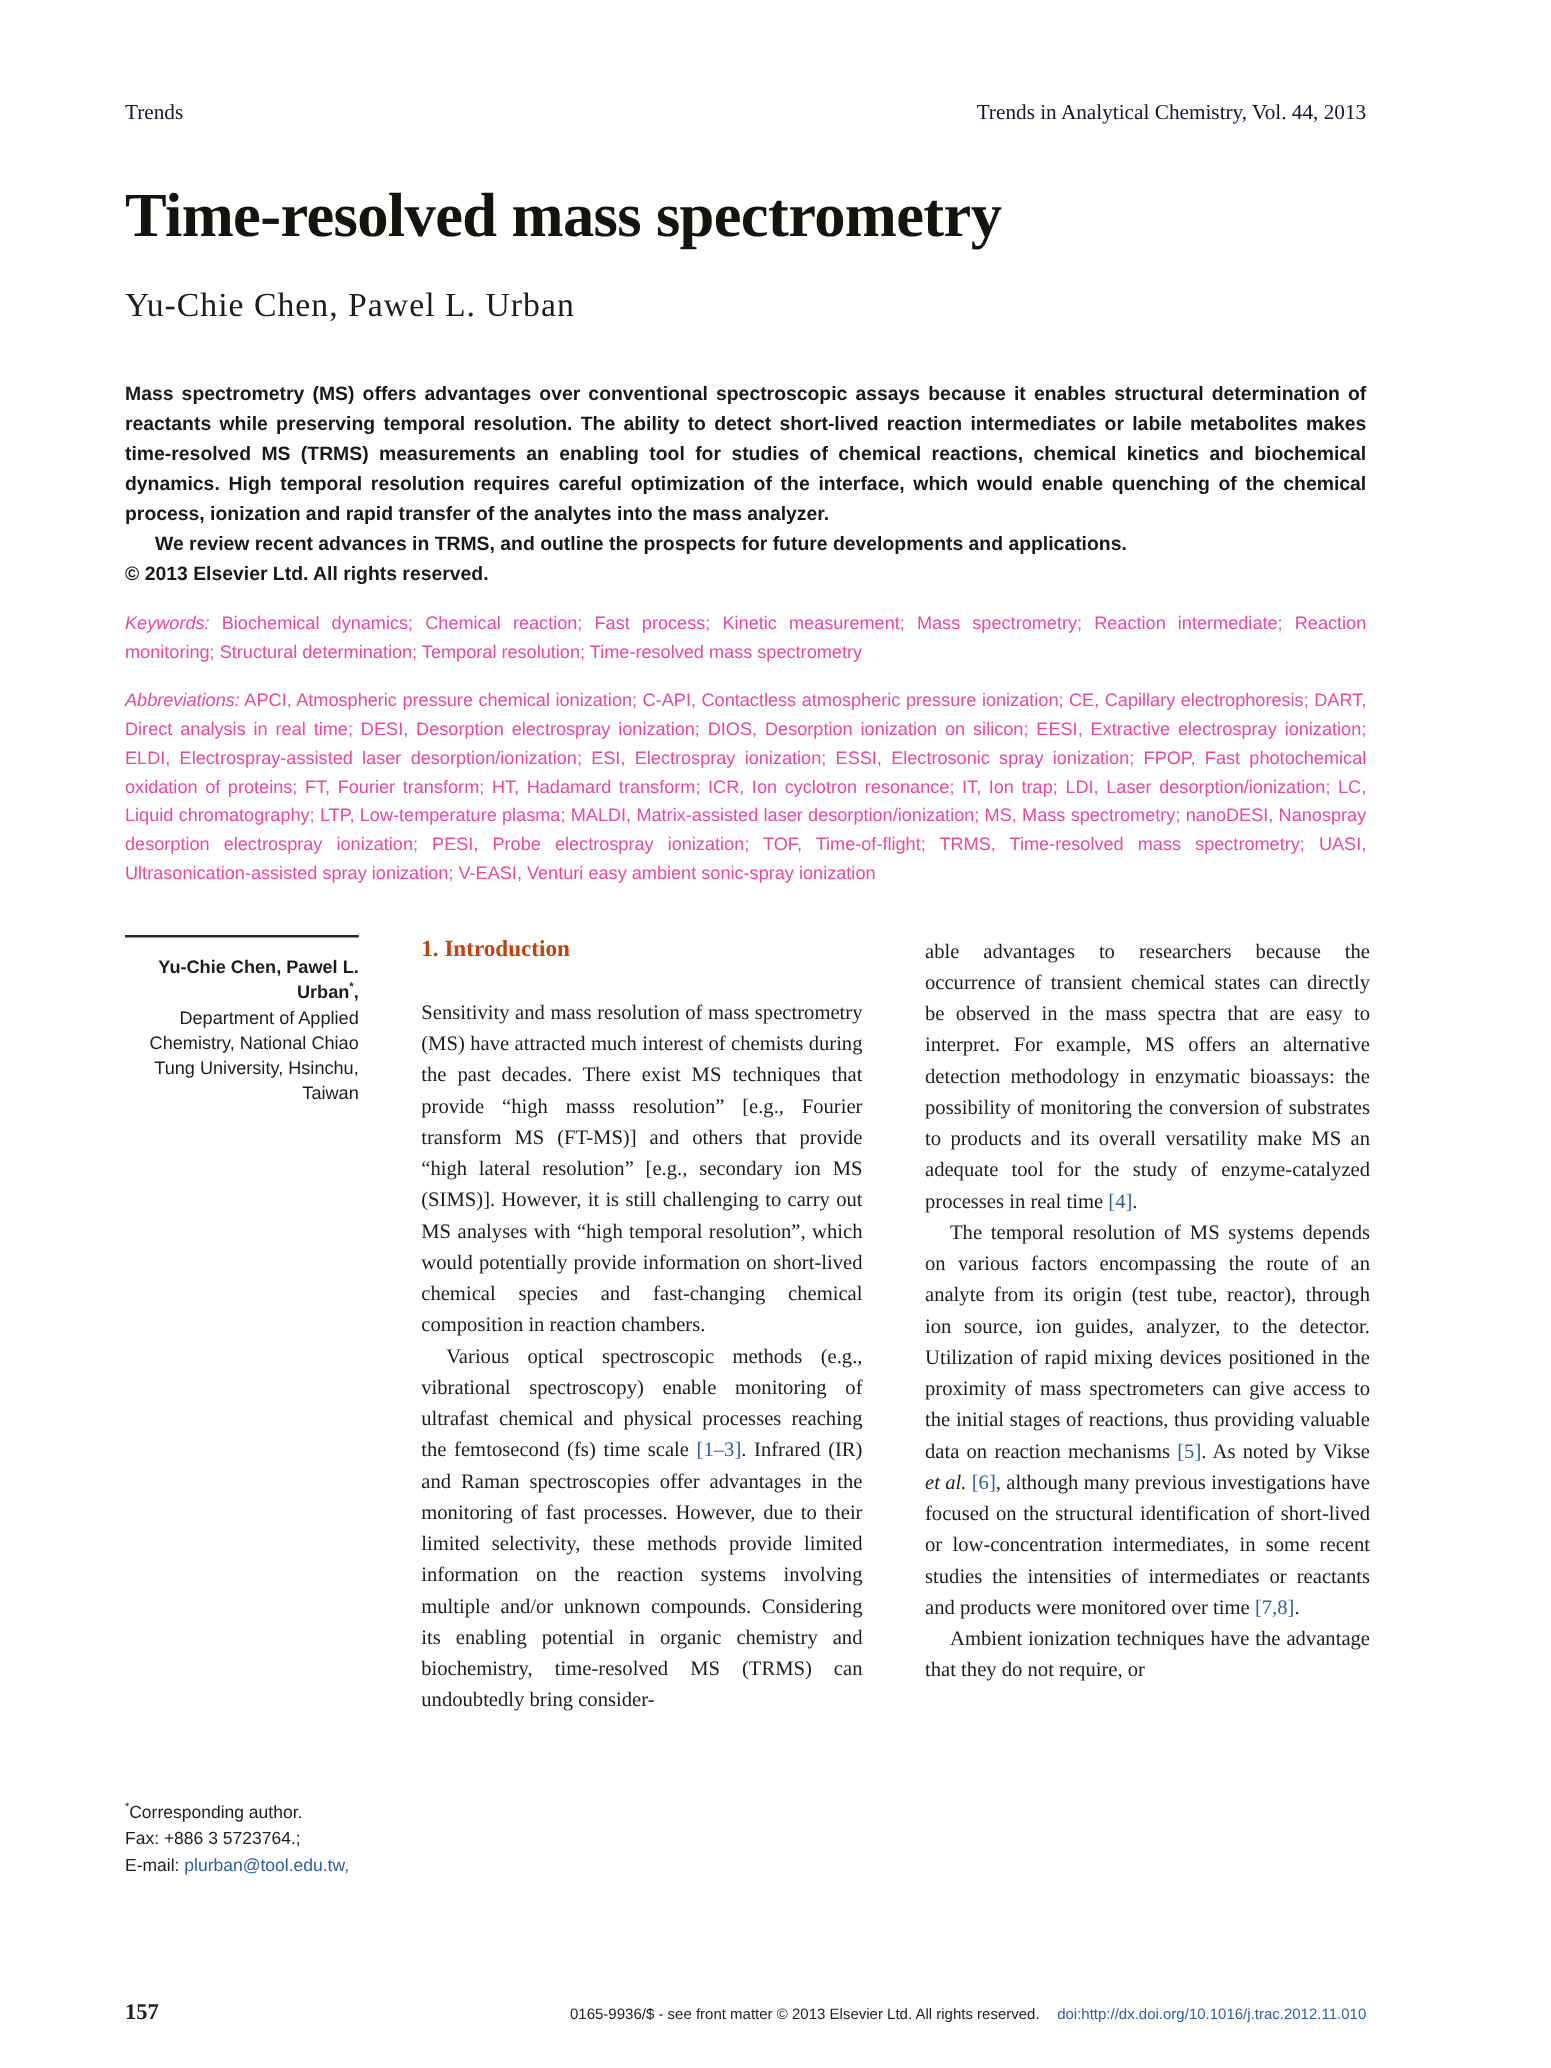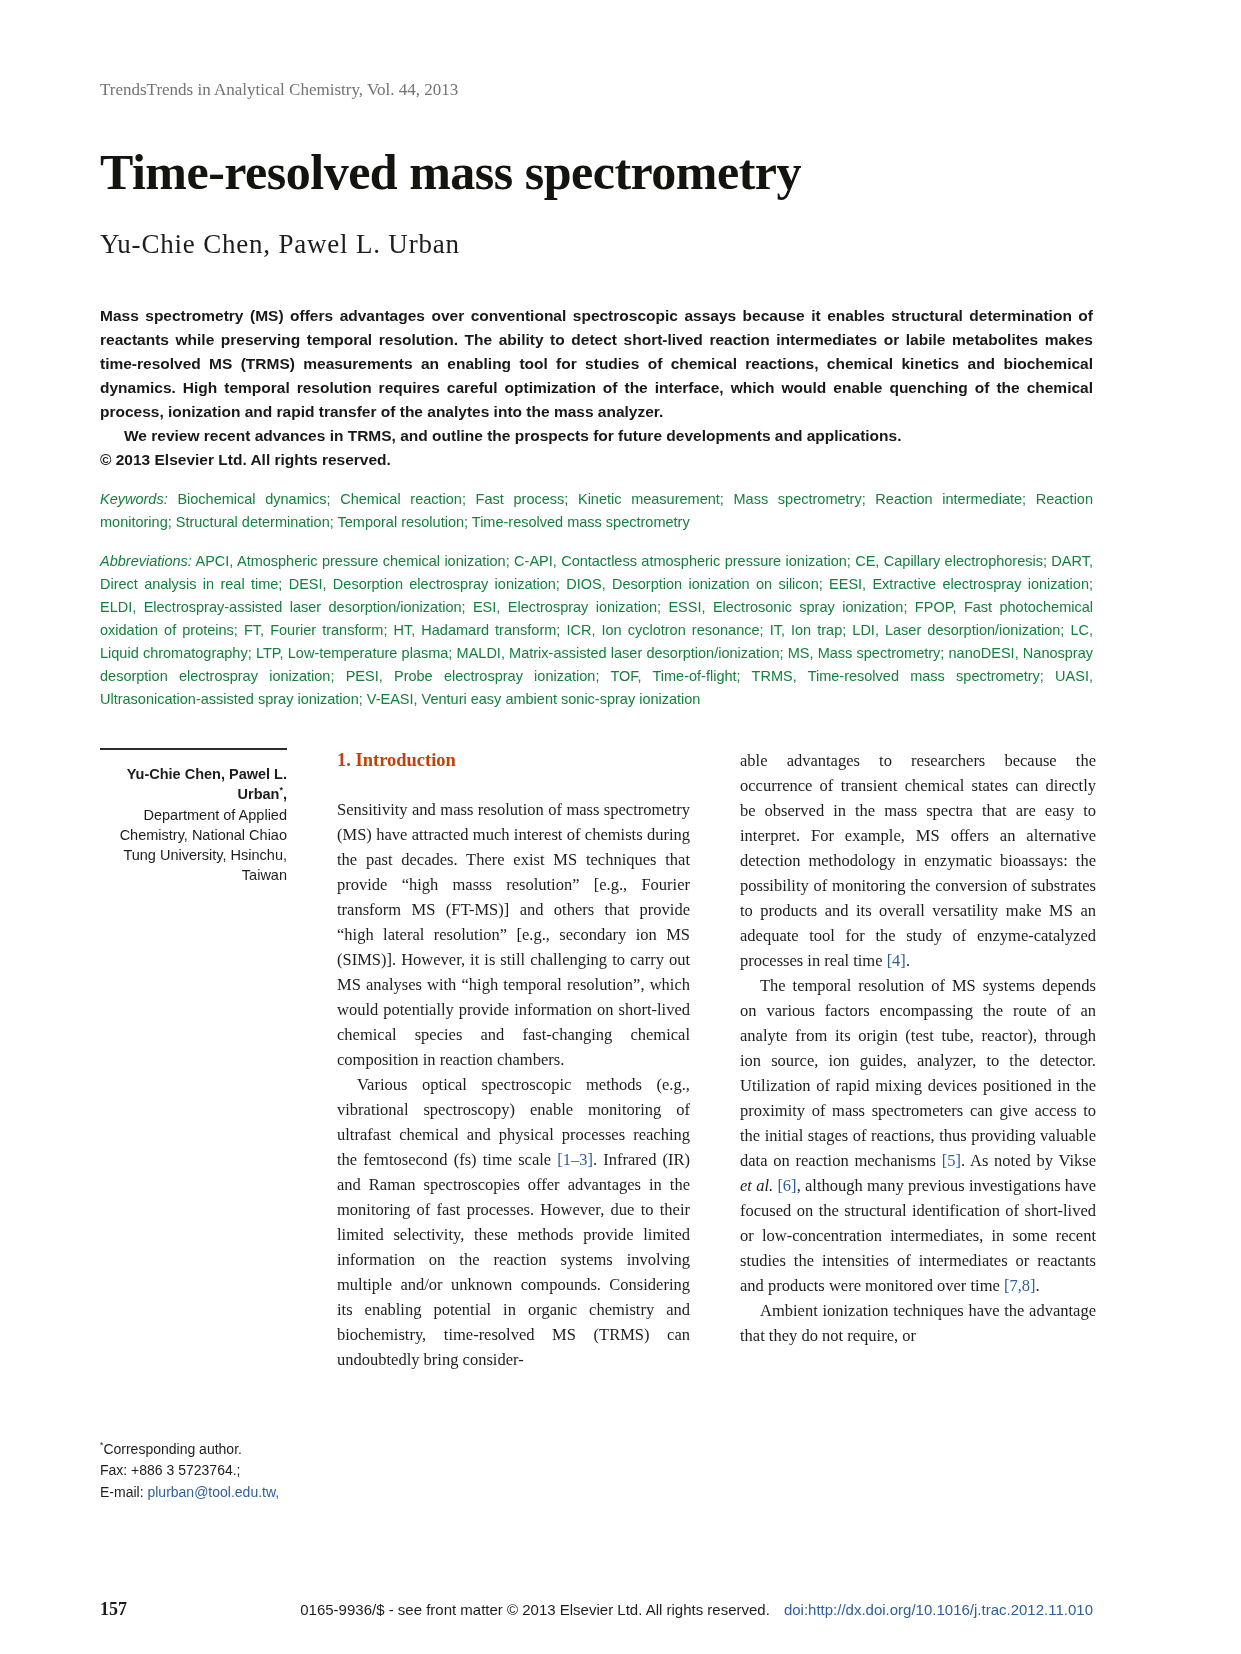--- a/index.html
+++ b/index.html
@@ -7,42 +7,42 @@
     width: 1241px; height: 1654px; overflow: hidden;
     color: #1d1d1b;
     font-family: "Liberation Serif", serif;
   }
   .page {
     width: 100%; height: 100%; box-sizing: border-box;
     padding: 80px 148px 34px 100px;
     display: flex; flex-direction: column;
   }
   .page-header {
-    display: flex; 
-    font-size: 17px; color: #737373;
+    display: flex; justify-content: space-between;
+    font-size: 17px; color: #0f172a;
   }
   .title {
     margin: 46px 0 0; font-size: 50px; line-height: 1.05;
     font-weight: 700; letter-spacing: -0.5px; color: #14140f;
   }
   .authors {
     margin-top: 30px; font-size: 27px; letter-spacing: 0.8px; color: #1d1d1b;
   }
   .abstract {
     margin-top: 44px;
     font-family: "Liberation Sans", sans-serif;
     font-weight: 700; font-size: 15.5px; line-height: 24px;
     text-align: justify; color: #181814;
   }
   .abstract p { margin: 0; }
   .abstract p.indent { text-indent: 24px; }
   .meta {
     margin: 16px 0 0;
     font-family: "Liberation Sans", sans-serif;
-    font-size: 14.5px; line-height: 23px; text-align: justify; color: #15803d;
+    font-size: 14.5px; line-height: 23px; text-align: justify; color: #ec4899;
   }
   .meta .label { font-style: italic; }
   .main { margin-top: 37px; display: flex; gap: 50px; flex: 1 1 auto; }
   .sidebar {
     width: 187px; flex: 0 0 187px;
     display: flex; flex-direction: column; justify-content: space-between;
     font-family: "Liberation Sans", sans-serif;
   }
   .author-block {
     border-top: 2.5px solid #2b2b28; padding-top: 14px;
@@ -58,21 +58,21 @@
   .col p { margin: 0; }
   .col p.indent { text-indent: 20px; }
   .seg-link, .link { color: #2d5f9e; text-decoration: none; cursor: pointer; }
   .seg-sup { vertical-align: super; font-size: 0.62em; line-height: 0; }
   .seg-italic { font-style: italic; }
   .page-footer {
     margin-top: auto;
     display: flex; justify-content: space-between; align-items: baseline;
   }
   .page-number { font-size: 18px; font-weight: 700; }
-  .footer-right { font-family: "Liberation Sans", sans-serif; font-size: 15px; }
+  .footer-right { font-family: "Liberation Sans", sans-serif; font-size: 12px; }
   .footer-right .doi { margin-left: 14px; }
 </style>
 </head>
 <body>
 
 <div class="page">
 
   <header class="page-header">
     <span>Trends</span>
     <span>Trends in Analytical Chemistry, Vol. 44, 2013</span>

